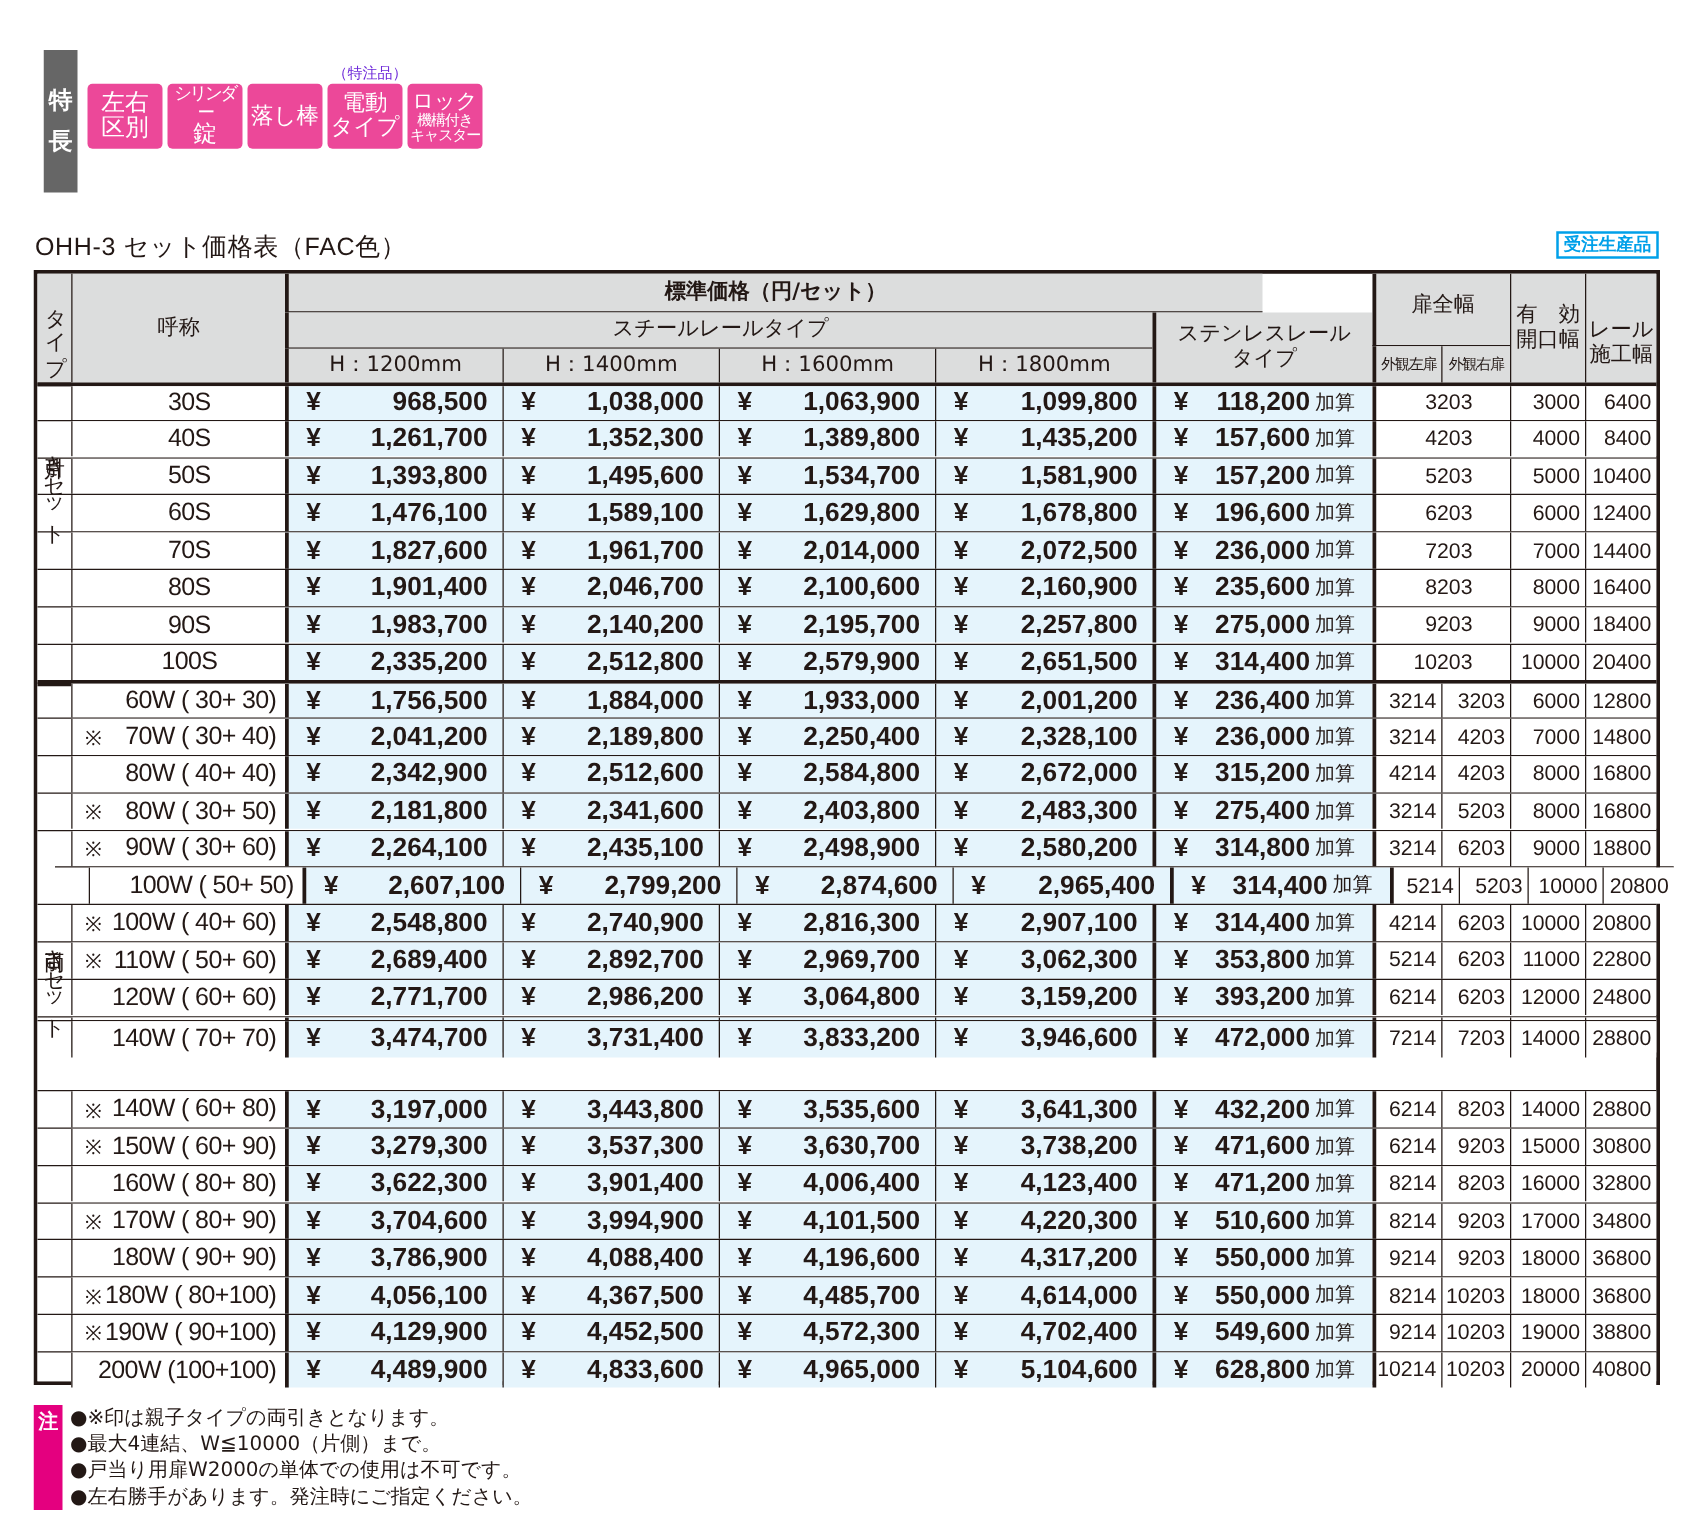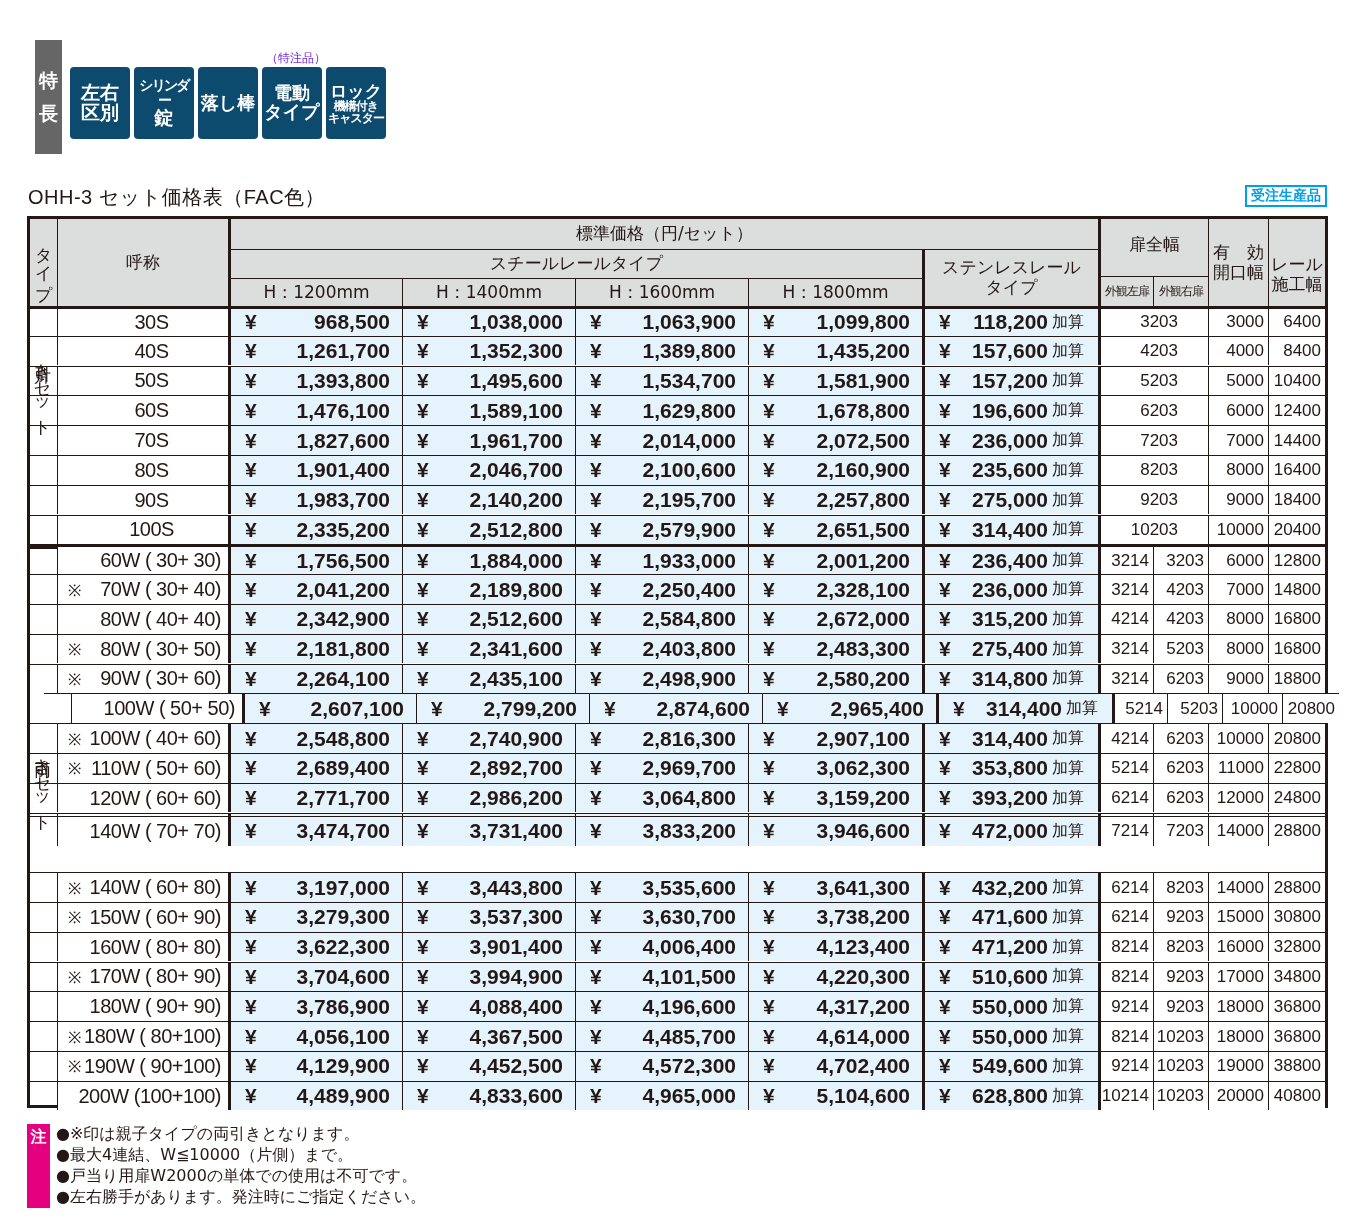--- a/index.html
+++ b/index.html
@@ -4,22 +4,22 @@
 <style>
   html, body { margin:0; padding:0; background:#ffffff; }
   body { width:1352px; height:1226px; position:relative; overflow:hidden;
          font-family:"DejaVu Sans", "Liberation Sans", sans-serif; color:#231815; }
 
   
   .feat-label { position:absolute; left:35px; top:40px; width:27px; height:114px; background:#666666;
                 color:#fff; font-size:19px; font-weight:bold; display:flex; flex-direction:column;
                 align-items:center; justify-content:center; gap:14px; }
   .feat-label span { display:block; line-height:1; }
-  .feat-box { position:absolute; top:67px; height:72px; background:#0c4a6e; border-radius:4px;
-              color:#fff; font-weight:bold; display:flex; align-items:center; justify-content:center;
+  .feat-box { position:absolute; top:67px; height:52px; background:#ec4899; border-radius:4px;
+              color:#fff; font-weight:normal; display:flex; align-items:center; justify-content:center;
               text-align:center; line-height:1.05; }
   .feat-note { position:absolute; left:266px; top:50px; font-size:12px; color:#6d28d9; }
 
   .title { position:absolute; left:28px; top:184px; font-size:20px; color:#231815; letter-spacing:0.5px;
            font-family:"Liberation Sans", sans-serif; }
   .badge { position:absolute; left:1245px; top:185px; width:82px; height:22px; border:2px solid #00a0e9;
            box-sizing:border-box; color:#00a0e9; font-size:14px; font-weight:bold; display:flex;
            align-items:center; justify-content:center; background:#fff; }
 
   
@@ -93,21 +93,21 @@
 
 <div class="title">OHH-3 セット価格表（FAC色）</div>
 <div class="badge">受注生産品</div>
 
 <div class="tbl">
 
   <div class="hdr" style="left:0;top:0;width:27px;height:87px;">
     <span class="vtext" style="font-size:17px;">タイプ</span>
   </div>
   <div class="hdr bl" style="left:27px;top:0;width:171px;height:87px;">呼称</div>
-  <div class="hdr bl3 bb" style="left:198px;top:0;width:870px;height:31px;">標準価格（円/セット）</div>
+  <div class="hdr bl3 bb" style="left:198px;top:0;width:782px;height:31px;font-weight:bold;">標準価格（円/セット）</div>
   <div class="hdr bl3 bb" style="left:198px;top:31px;width:694px;height:29px;">スチールレールタイプ</div>
   <div class="hdr bl3" style="left:198px;top:60px;width:174px;height:27px;">H：1200mm</div>
   <div class="hdr bl" style="left:372px;top:60px;width:173px;height:27px;">H：1400mm</div>
   <div class="hdr bl" style="left:545px;top:60px;width:173px;height:27px;">H：1600mm</div>
   <div class="hdr bl" style="left:718px;top:60px;width:174px;height:27px;">H：1800mm</div>
   <div class="hdr" style="left:892px;top:31px;width:176px;height:56px;border-left:3px solid #231815;flex-direction:column;">
     <span>ステンレスレール</span>
     <span>タイプ</span>
   </div>
   <div class="hdr bl3 bb" style="left:1068px;top:0;width:110px;height:58px;align-items:flex-start;padding-top:16px;">扉全幅</div>

